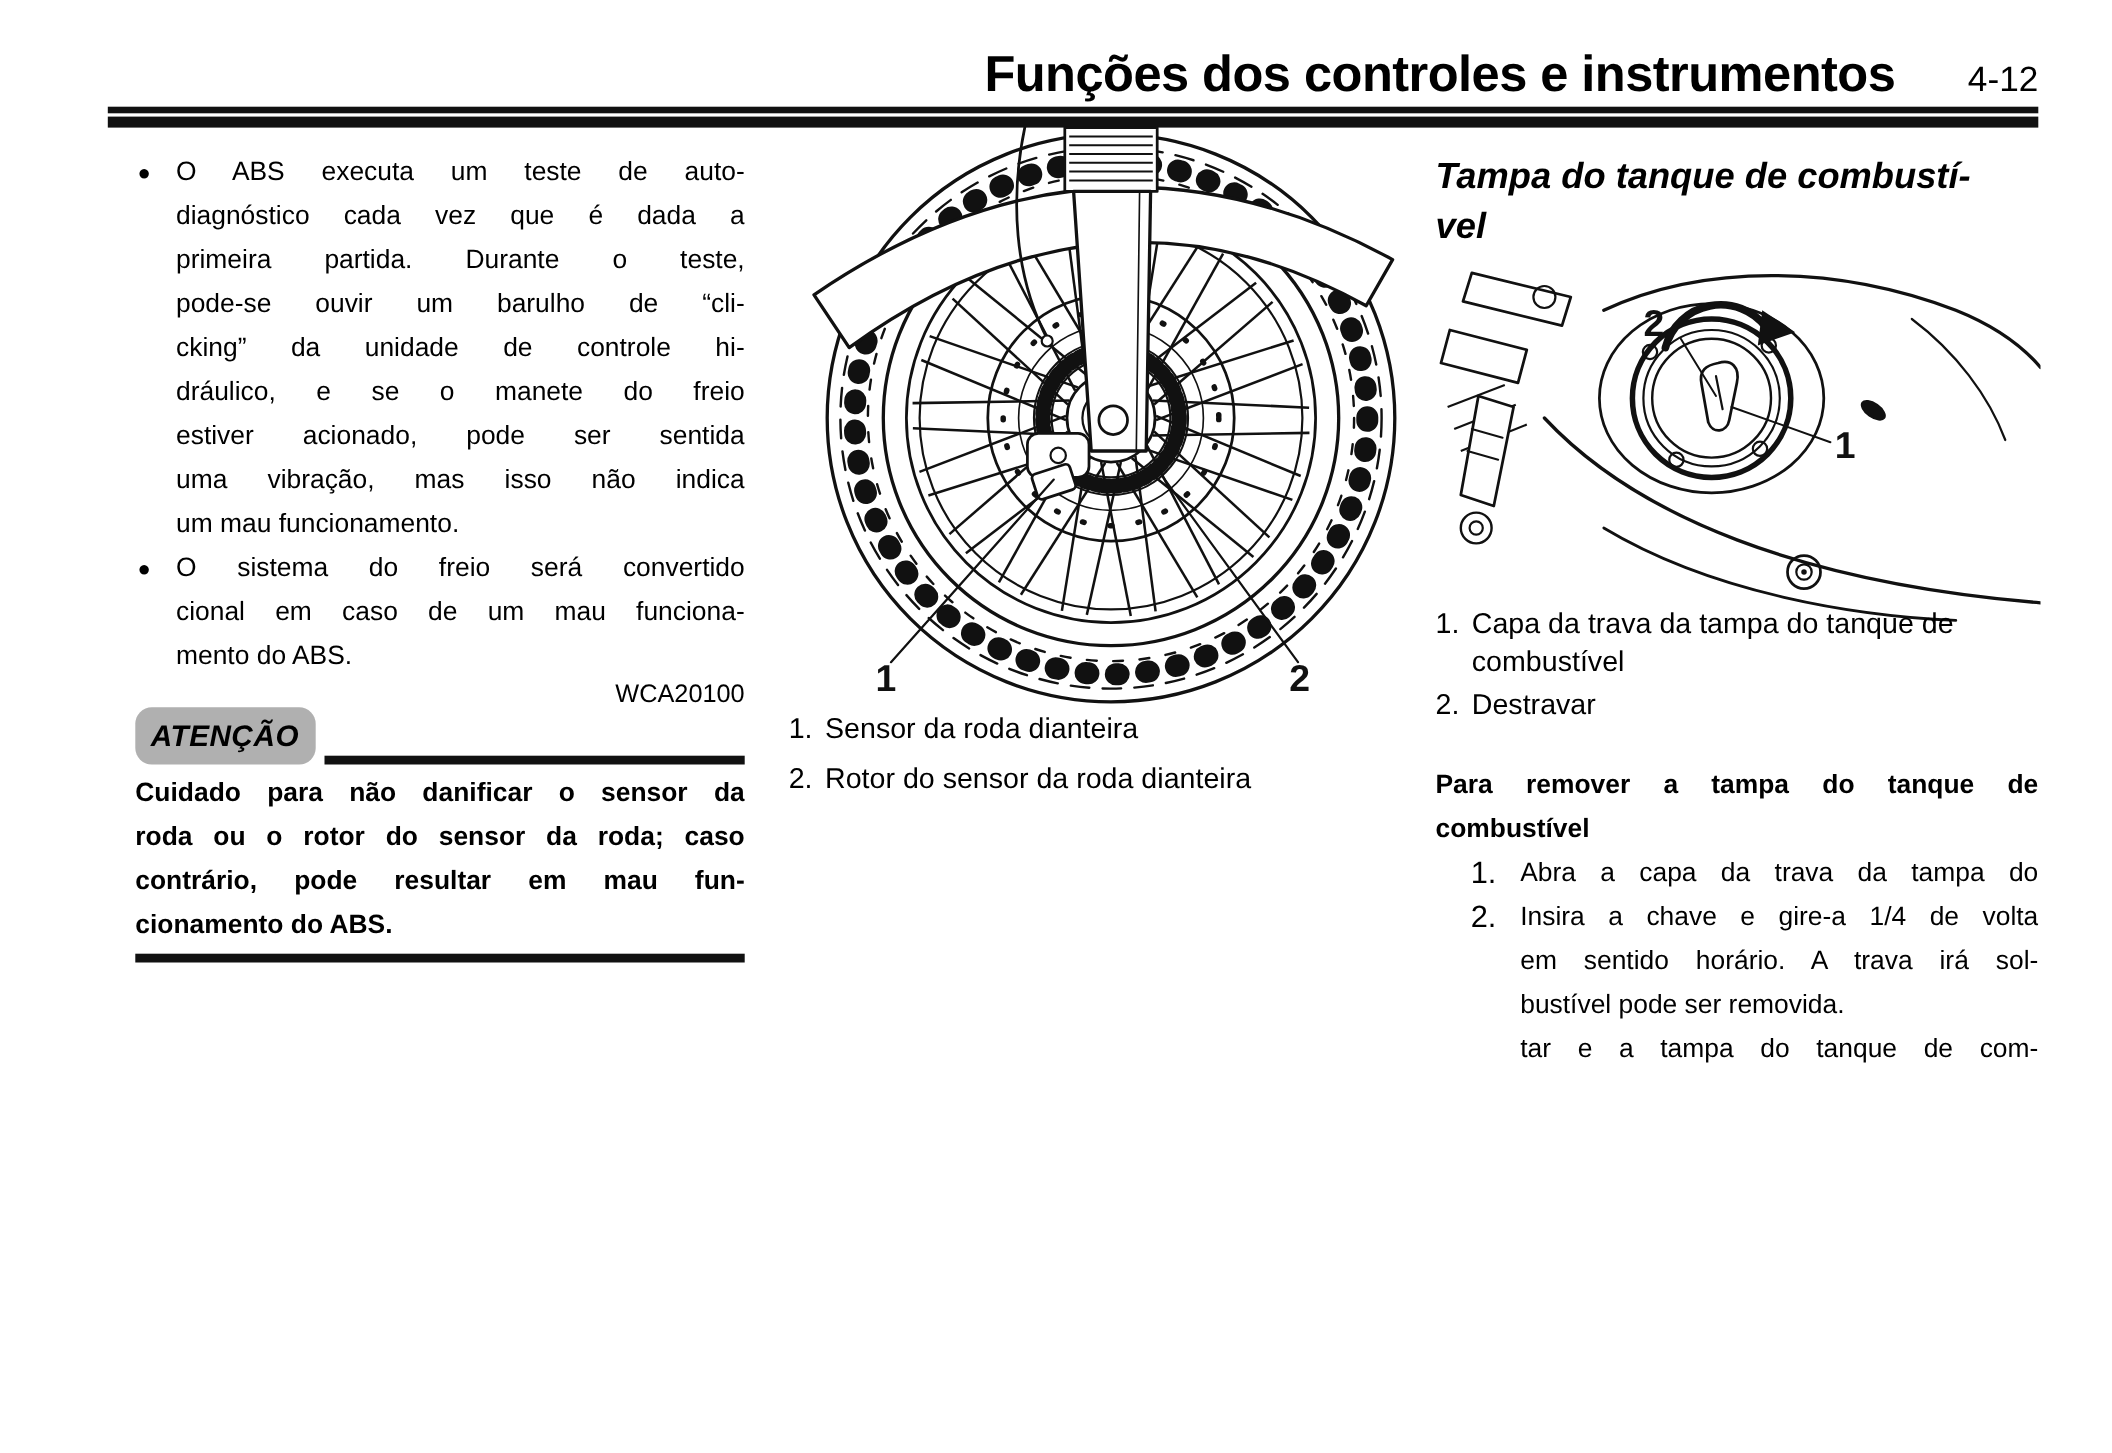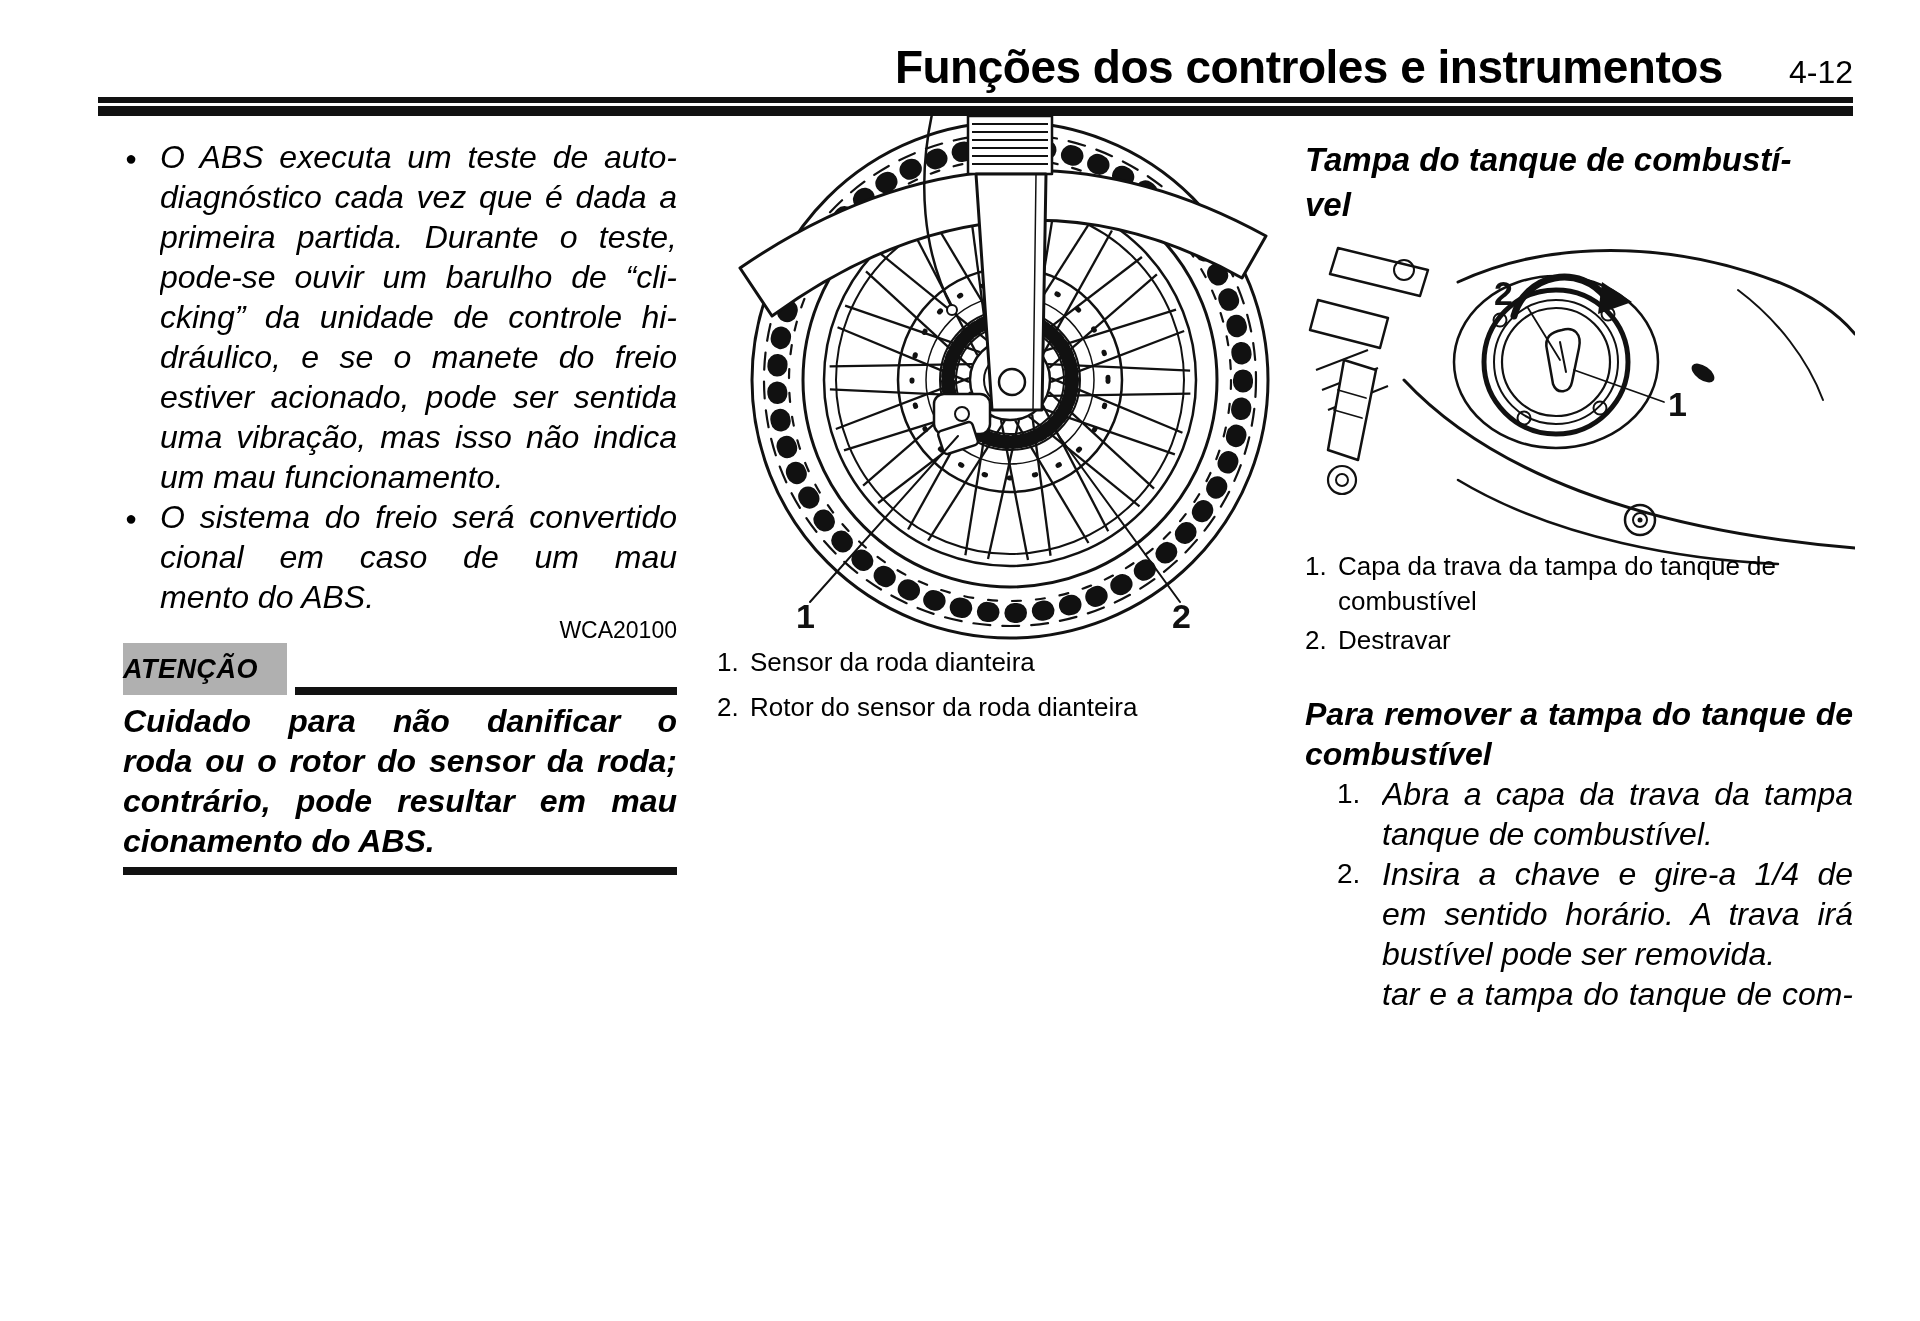--- a/index.html
+++ b/index.html
@@ -7,30 +7,30 @@
     position:relative;width:1920px;height:1321px;background:#ffffff;
     font-family:"Liberation Sans",sans-serif;color:#000000;overflow:hidden;
   }
   
   .header{position:absolute;left:98px;top:40px;width:1755px;display:flex;justify-content:flex-end;align-items:baseline;gap:66px;}
   .hdr-title{font-size:46px;font-weight:bold;letter-spacing:-0.5px;white-space:nowrap;}
   .hdr-num{font-size:32px;white-space:nowrap;}
   .rule-thin{position:absolute;left:98px;top:97px;width:1755px;height:6px;background:#111;}
   .rule-thick{position:absolute;left:98px;top:106px;width:1755px;height:10px;background:#111;}
   
-  .ln{height:40px;line-height:40px;font-size:32px;overflow:hidden;font-style:italic;}
+  .ln{height:40px;line-height:40px;font-size:24px;overflow:hidden;}
   .jl{text-align:justify;text-align-last:justify;}
   .bold .ln{font-weight:bold;}
   
   .col-left{position:absolute;left:123px;top:137px;width:554px;}
   .bullet{position:relative;padding-left:37px;}
   .bullet-glyph{position:absolute;left:2px;top:0;font-size:20px;line-height:42px;}
   .code{font-size:23px;line-height:26px;height:26px;text-align:right;}
   .notice-row{display:flex;height:52px;}
-  .notice-box{width:164px;height:52px;background:#b0b0b0;font-size:27px;font-weight:bold;font-style:italic;line-height:52px;box-sizing:border-box;letter-spacing:0.5px;}
+  .notice-box{width:164px;height:52px;background:#b0b0b0;font-size:27px;font-weight:bold;font-style:italic;line-height:52px;padding-left:14px;box-sizing:border-box;letter-spacing:0.5px;border-radius:15px;}
   .notice-rule{flex:1;align-self:flex-end;height:8px;background:#111;margin-left:8px;}
   .cuidado{margin-top:6px;}
   .hrule{height:8px;background:#111;margin-top:6px;}
   
   .mid-caps{position:absolute;left:717px;top:644px;width:570px;}
   .cap{position:relative;padding-left:33px;margin-bottom:4px;}
   .cap-mid{margin-bottom:9px;}
   .cap-ln{height:35px;line-height:35px;font-size:26px;overflow:hidden;}
   .cap-ln-mid{height:36px;line-height:36px;font-size:26px;overflow:hidden;}
   .cap-num{position:absolute;left:0;top:0;}
@@ -259,21 +259,20 @@
 
     <div class="subheading bold">
       <div class="ln jl">Para remover a tampa do tanque de</div>
       <div class="ln">combustível</div>
     </div>
 
     <div>
       <div class="step">
         <span class="step-num">1.</span>
         <div class="ln jl">Abra a capa da trava da tampa do</div>
-        <div class="ln">tanque de combustível.</div>
       </div>
       <div class="step">
         <span class="step-num">2.</span>
         <div class="ln jl">Insira a chave e gire-a 1/4 de volta</div>
         <div class="ln jl">em sentido horário. A trava irá sol-</div>
         <div class="ln">bustível pode ser removida.</div>
         <div class="ln jl">tar e a tampa do tanque de com-</div>
       </div>
     </div>
   </div>

